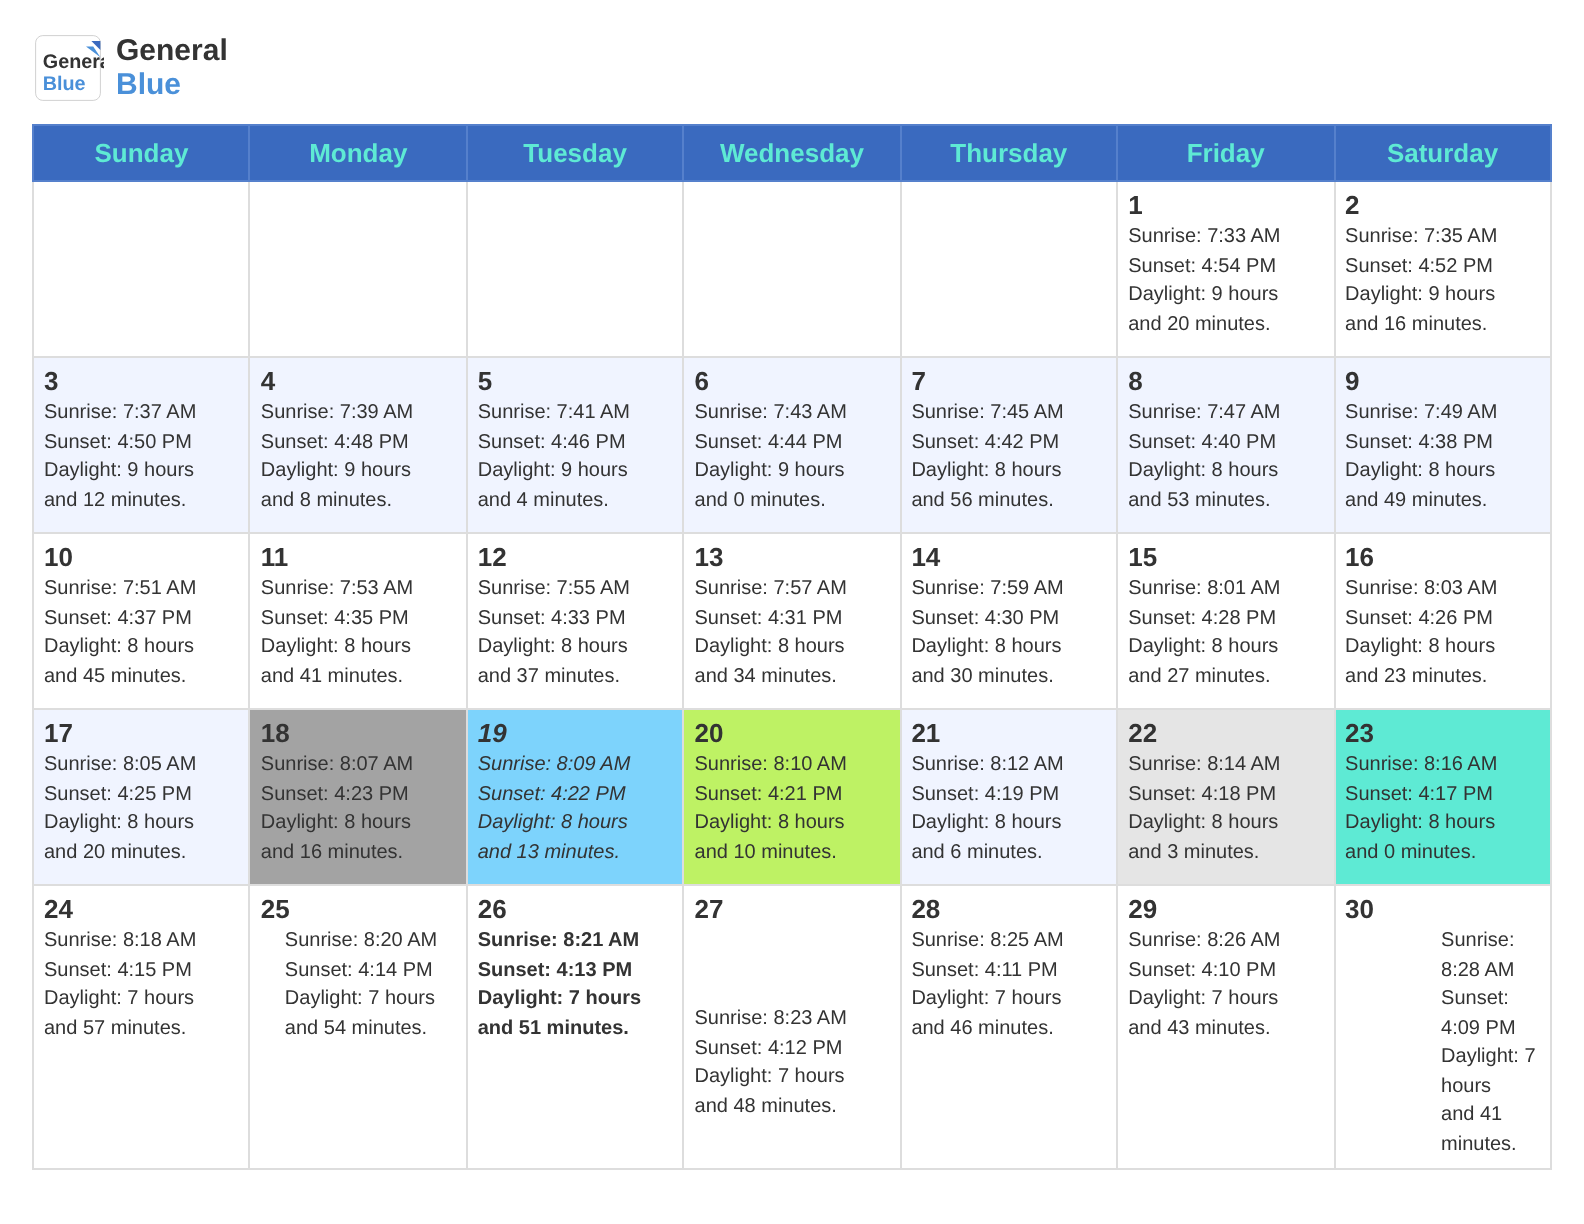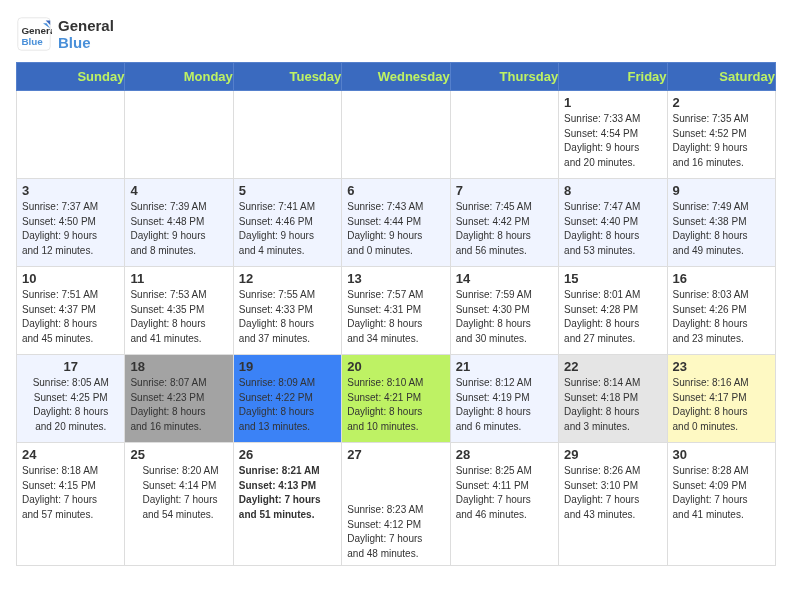--- a/index.html
+++ b/index.html
@@ -37,25 +37,25 @@
       font-size: 16px;
       color: #555;
     }
     .calendar {
       width: 100%;
       border-collapse: collapse;
       table-layout: fixed;
     }
     .calendar th {
       background: #3a6abf;
-      color: #bef264;
+      color: #5eead4;
       font-size: 13px;
       font-weight: bold;
-      padding: 6px 0;
-      text-align: right;
+      padding: 6px 16px;
+      text-align: center;
       border: 1px solid #5580cc;
     }
     .calendar td {
       vertical-align: top;
       border: 1px solid #ddd;
       padding: 4px 5px;
       font-size: 10.5px;
       color: #333;
       height: 88px;
       background: #fff;
@@ -234,35 +234,35 @@
         </td>
         <td>
           <div class="day-number">16</div>
           <div class="day-info" style="white-space: pre-line;">Sunrise: 8:03 AM
 Sunset: 4:26 PM
 Daylight: 8 hours
 and 23 minutes.</div>
         </td>
       </tr>
       <tr>
-        <td style="background: rgb(240, 244, 255); text-align: center;">
+        <td style="background: rgb(240, 244, 255);">
           <div class="day-number">17</div>
           <div class="day-info" style="white-space: pre-line;">Sunrise: 8:05 AM
 Sunset: 4:25 PM
 Daylight: 8 hours
 and 20 minutes.</div>
         </td>
         <td style="background: #a3a3a3;">
           <div class="day-number">18</div>
           <div class="day-info" style="white-space: pre-line;">Sunrise: 8:07 AM
 Sunset: 4:23 PM
 Daylight: 8 hours
 and 16 minutes.</div>
         </td>
-        <td style="background: #3b82f6;">
+        <td style="background: #7dd3fc; font-style: italic;">
           <div class="day-number">19</div>
           <div class="day-info" style="white-space: pre-line;">Sunrise: 8:09 AM
 Sunset: 4:22 PM
 Daylight: 8 hours
 and 13 minutes.</div>
         </td>
         <td style="background: #bef264;">
           <div class="day-number">20</div>
           <div class="day-info" style="white-space: pre-line;">Sunrise: 8:10 AM
 Sunset: 4:21 PM
@@ -276,21 +276,21 @@
 Daylight: 8 hours
 and 6 minutes.</div>
         </td>
         <td style="background: #e5e5e5;">
           <div class="day-number">22</div>
           <div class="day-info" style="white-space: pre-line;">Sunrise: 8:14 AM
 Sunset: 4:18 PM
 Daylight: 8 hours
 and 3 minutes.</div>
         </td>
-        <td style="background: #fef9c3; margin-top: 24px;">
+        <td style="background: #5eead4; margin-top: 24px;">
           <div class="day-number">23</div>
           <div class="day-info" style="white-space: pre-line;">Sunrise: 8:16 AM
 Sunset: 4:17 PM
 Daylight: 8 hours
 and 0 minutes.</div>
         </td>
       </tr>
       <tr>
         <td>
           <div class="day-number">24</div>
@@ -323,26 +323,26 @@
         <td>
           <div class="day-number">28</div>
           <div class="day-info" style="white-space: pre-line;">Sunrise: 8:25 AM
 Sunset: 4:11 PM
 Daylight: 7 hours
 and 46 minutes.</div>
         </td>
         <td>
           <div class="day-number">29</div>
           <div class="day-info" style="white-space: pre-line;">Sunrise: 8:26 AM
-Sunset: 3:10 PM
+Sunset: 4:10 PM
 Daylight: 7 hours
 and 43 minutes.</div>
         </td>
         <td>
           <div class="day-number">30</div>
-          <div class="day-info" style="white-space: pre-line;">Sunrise: 8:28 AM
+          <div class="day-info" style="white-space: pre-line; margin-left: 48px;">Sunrise: 8:28 AM
 Sunset: 4:09 PM
 Daylight: 7 hours
 and 41 minutes.</div>
         </td>
       </tr>
     </tbody>
 </table>
 
 </body></html>

